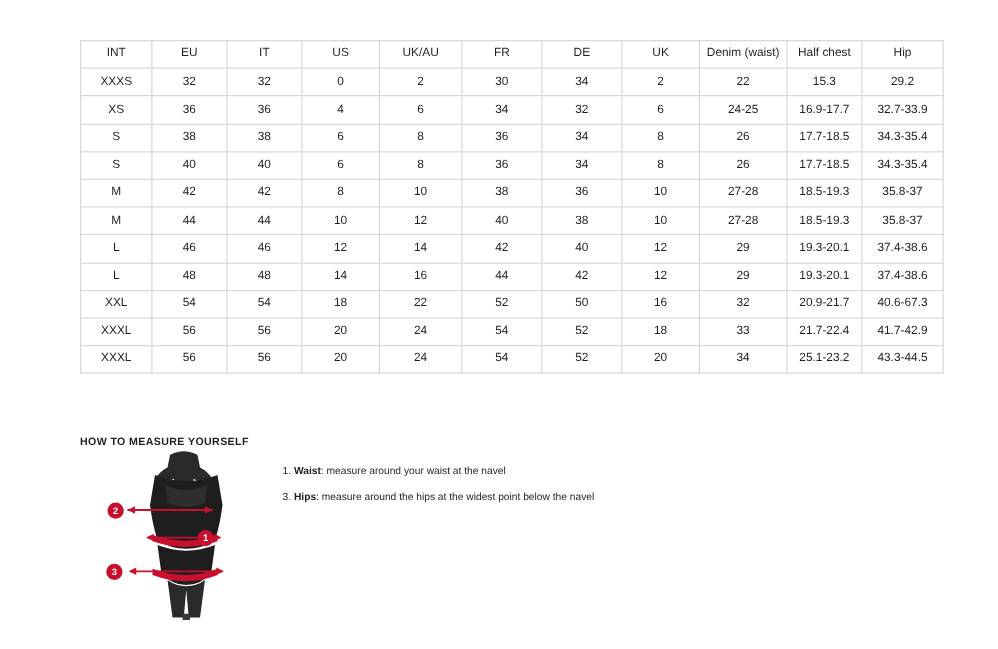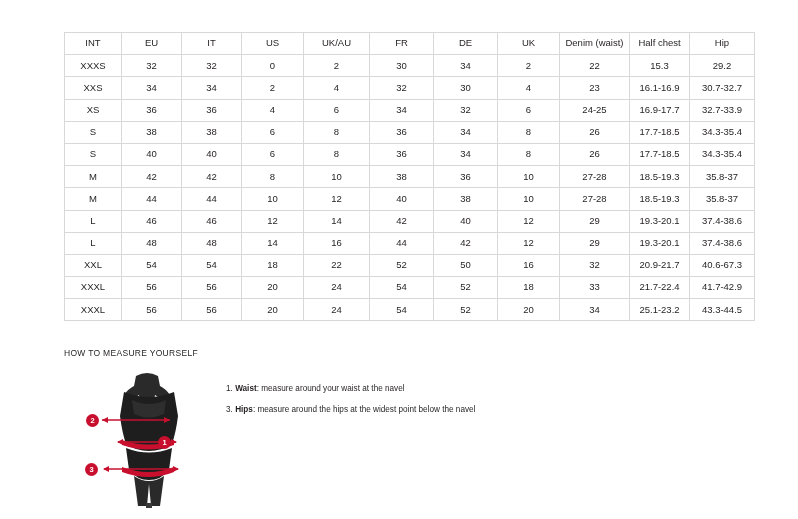--- a/index.html
+++ b/index.html
@@ -63,24 +63,24 @@
 
   
   .howto {
     position: absolute;
     left: 64px;
     top: 348px;
     width: 680px;
   }
   .howto-title {
     font-size: 8.5px;
-    font-weight: normal;
+    font-weight: bold;
     letter-spacing: 0.3px;
     color: #231f20;
-    margin-bottom: 12px;
+    margin-bottom: 0;
   }
   .howto-body {
     position: relative;
     display: flex;
     align-items: flex-start;
   }
   .figure-area {
     position: relative;
     width: 130px;
     height: 140px;
@@ -161,33 +161,20 @@
           <td>0</td>
           <td>2</td>
           <td>30</td>
           <td>34</td>
           <td>2</td>
           <td>22</td>
           <td>15.3</td>
           <td>29.2</td>
         </tr>
         <tr>
-          <td>XXS</td>
-          <td>34</td>
-          <td>34</td>
-          <td>2</td>
-          <td>4</td>
-          <td>32</td>
-          <td>30</td>
-          <td>4</td>
-          <td>23</td>
-          <td>16.1-16.9</td>
-          <td>30.7-32.7</td>
-        </tr>
-        <tr>
           <td>XS</td>
           <td>36</td>
           <td>36</td>
           <td>4</td>
           <td>6</td>
           <td>34</td>
           <td>32</td>
           <td>6</td>
           <td>24-25</td>
           <td>16.9-17.7</td>

